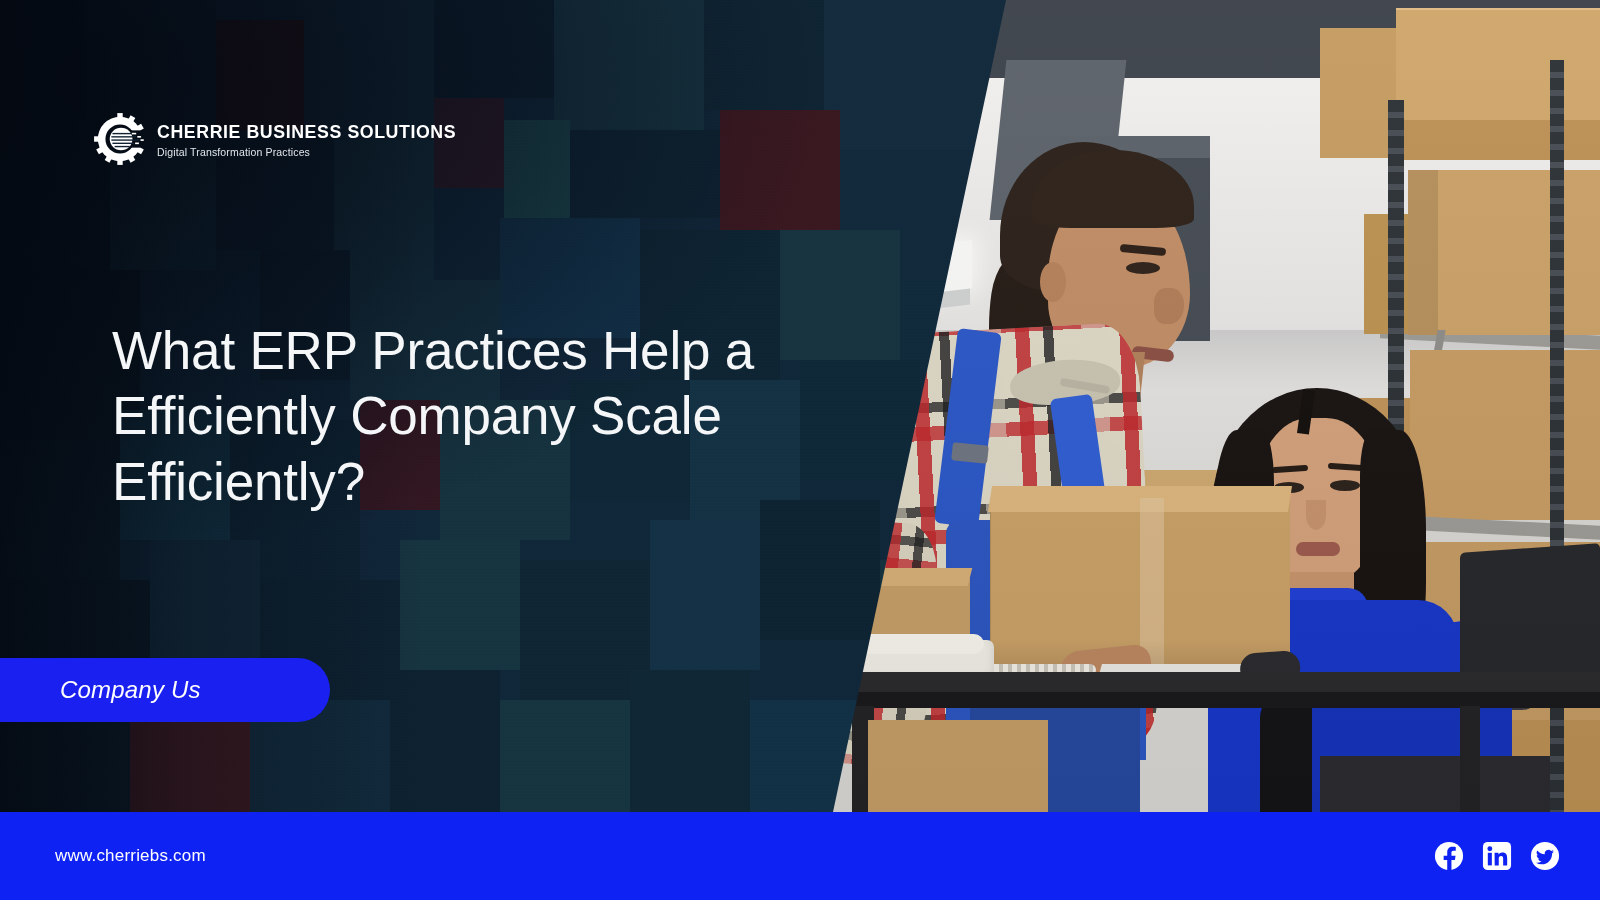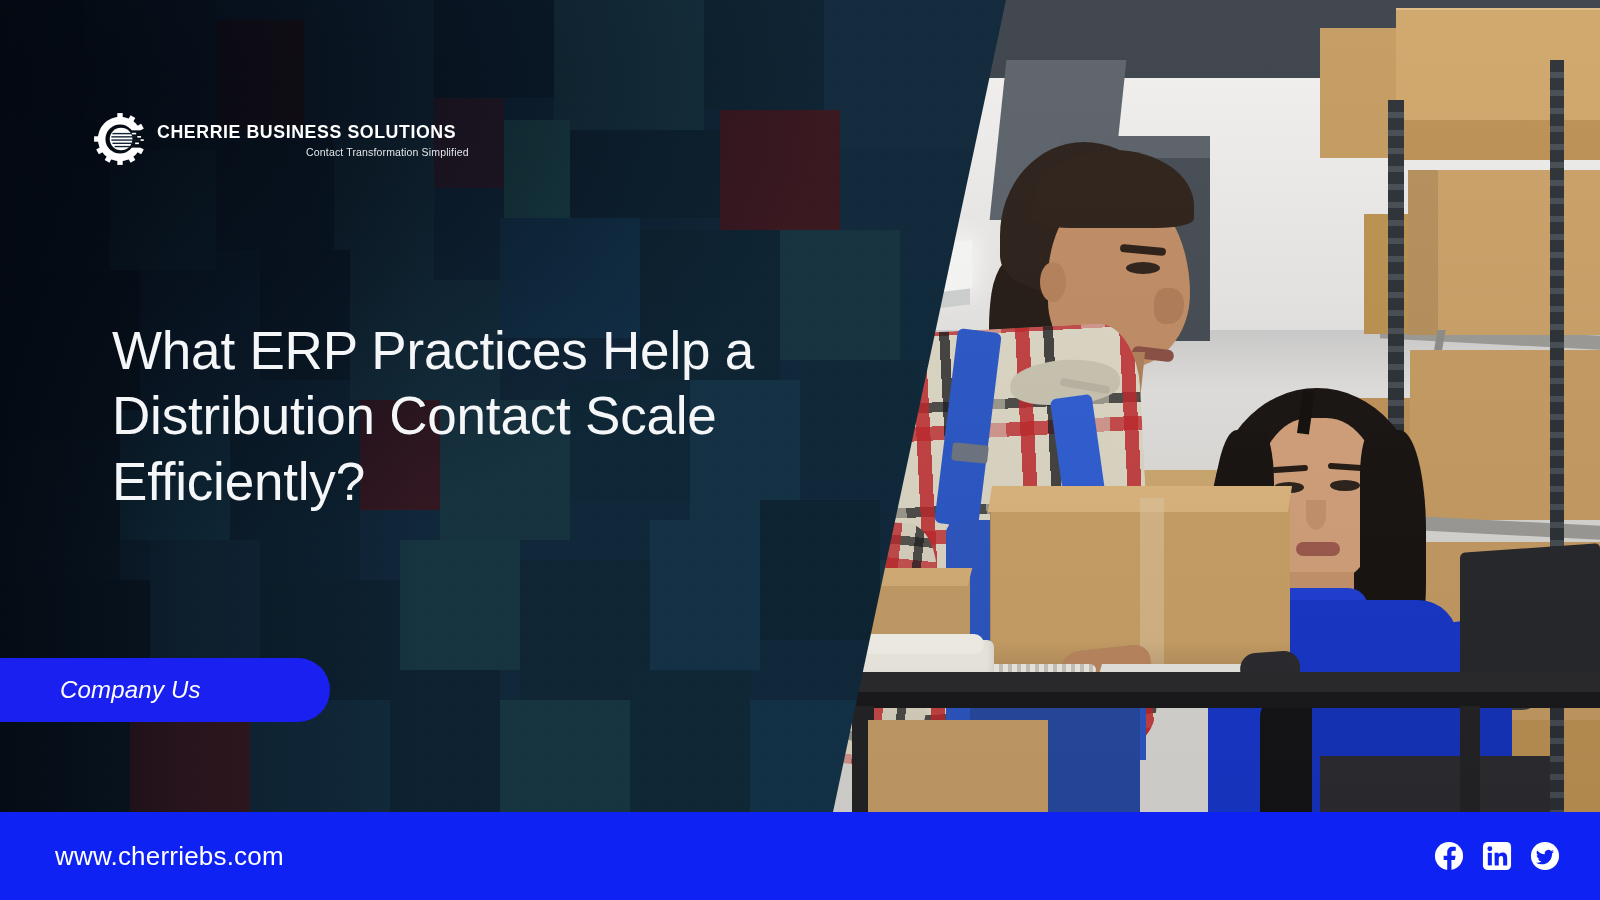--- a/index.html
+++ b/index.html
@@ -212,21 +212,21 @@
       repeating-linear-gradient(90deg, rgba(255,255,255,.028) 0px, rgba(255,255,255,.028) 1px, transparent 1px, transparent 3px);
     mix-blend-mode:overlay;opacity:.55;}
   .vig{position:absolute;inset:0;
     background:radial-gradient(120% 95% at 8% 10%, rgba(4,10,20,.85) 0%, rgba(4,10,20,.55) 28%, rgba(4,10,20,0) 62%);}
   .vig2{position:absolute;inset:0;
     background:linear-gradient(90deg, rgba(3,8,16,.82) 0%, rgba(3,8,16,.35) 18%, rgba(3,8,16,0) 42%);}
 
   
   .logo{position:absolute;left:93px;top:112px;display:flex;align-items:center;gap:10px;}
   .logo-mark{width:54px;height:54px;position:relative;}
-  .logo-text{display:flex;flex-direction:column;justify-content:center;padding-top:2px;text-align:right;}
+  .logo-text{display:flex;flex-direction:column;justify-content:center;padding-top:2px;}
   .logo-title{color:#ffffff;font-size:18.5px;font-weight:700;letter-spacing:.6px;
               line-height:1;white-space:nowrap;
               font-family:"Liberation Sans","DejaVu Sans",sans-serif;
               transform:scaleX(.96);transform-origin:left center;}
   .logo-tag{color:#e2e6ea;font-size:10.5px;font-weight:400;letter-spacing:.15px;
             line-height:1;margin-top:5px;white-space:nowrap;}
 
   
   .headline{
     position:absolute;left:112px;top:282px;width:700px;
@@ -246,21 +246,21 @@
     margin-left:100px;letter-spacing:.2px;
     font-family:"Liberation Sans","DejaVu Sans",sans-serif;
   }
 
   
   .footer{
     position:absolute;left:0;top:812px;width:1600px;height:88px;
     background:#0d22f3;display:flex;align-items:center;
     justify-content:space-between;padding:0 40px 0 55px;
   }
-  .footer-url{color:#ffffff;font-size:26px;letter-spacing:.2px;}
+  .footer-url{color:#ffffff;font-size:17px;letter-spacing:.2px;}
   .socials{display:flex;align-items:center;gap:18px;}
   .soc{width:30px;height:30px;display:block;cursor:pointer;}
 </style>
 </head>
 <body>
 
 <div class="canvas">
 
   <div class="photo">
     <div class="ph ceil-dark"></div>
@@ -476,25 +476,25 @@
         <g fill="#ffffff">
           <rect x="72" y="38.5" width="8" height="3"></rect>
           <rect x="82" y="44.5" width="7" height="3"></rect>
           <rect x="88" y="50.5" width="6" height="3"></rect>
           <rect x="78" y="56.5" width="7" height="3"></rect>
         </g>
       </svg>
     </span>
     <span class="logo-text">
       <span class="logo-title">CHERRIE BUSINESS SOLUTIONS</span>
-      <span class="logo-tag">Contact Transformation Simplified</span>
+      <span class="logo-tag">Digital Transformation Practices</span>
     </span>
   </div>
 
-  <h1 class="headline">What ERP Practices Help a Distribution Contact Scale Efficiently?</h1>
+  <h1 class="headline">What ERP Practices Help a Efficiently Company Scale Efficiently?</h1>
 
   <button class="cta">
     <span class="cta-label">Company Us</span>
   </button>
 
   <div class="footer">
     <span class="footer-url">www.cherriebs.com</span>
     <div class="socials">
       <a class="soc">
         <svg viewBox="0 0 32 32" width="30" height="30" aria-hidden="true">

